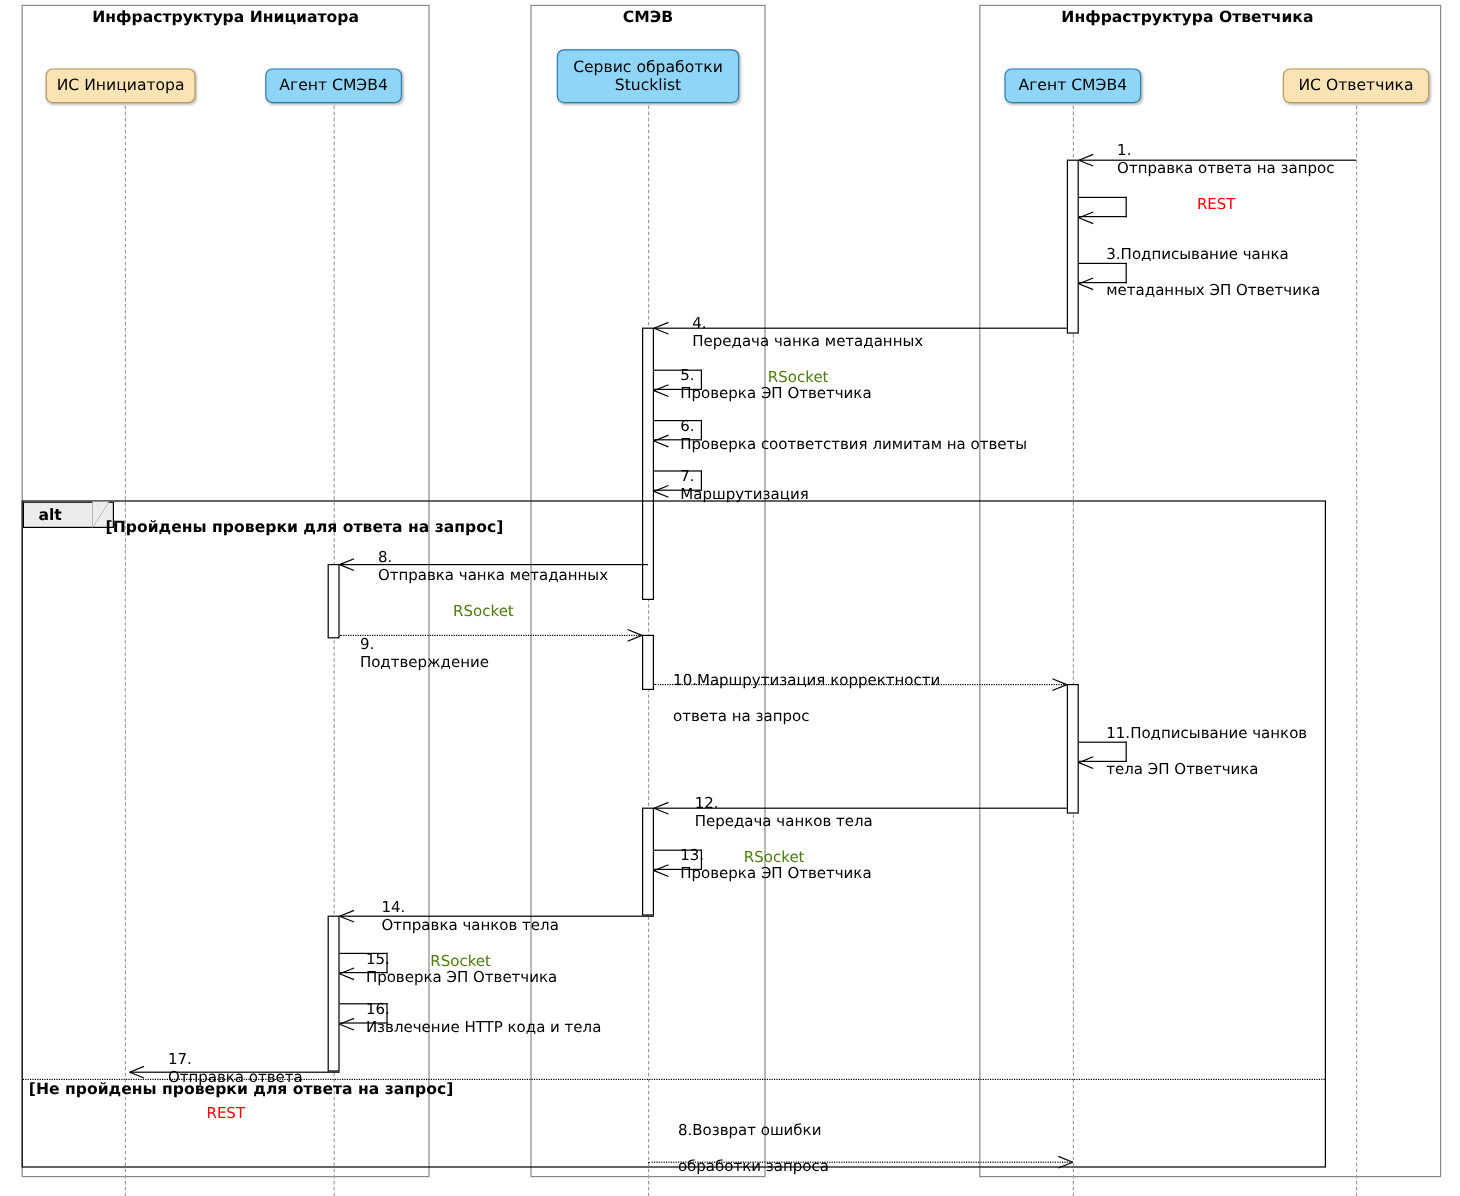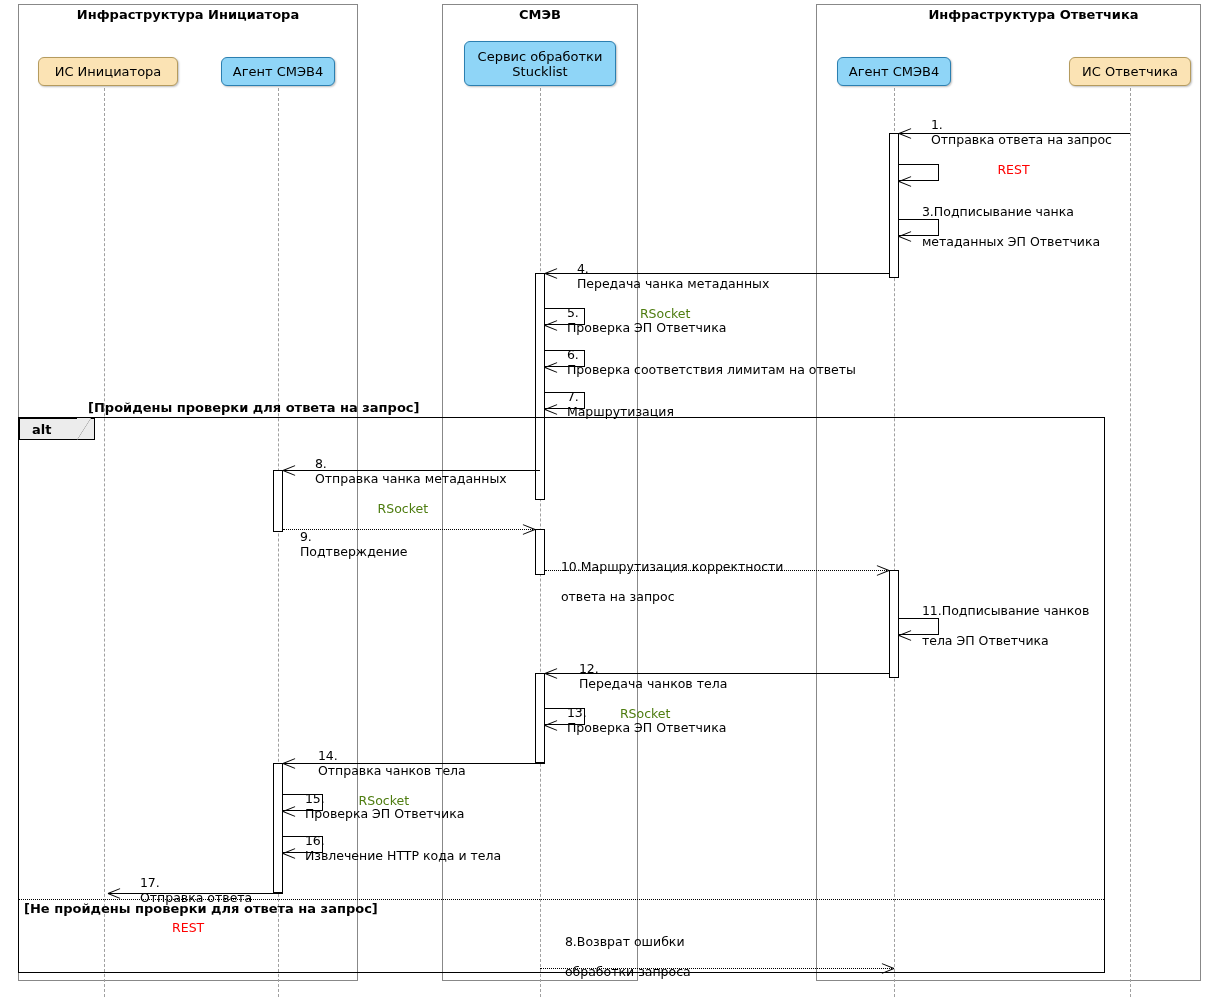--- a/index.html
+++ b/index.html
@@ -59,29 +59,29 @@
 
 <div id="canvas">
 
   <div class="group-box" style="left:18px;top:4px;width:340px;height:977px;"></div>
   <div class="group-title" style="left:18px;top:7px;width:340px;">Инфраструктура Инициатора</div>
 
   <div class="group-box" style="left:442px;top:4px;width:196px;height:977px;"></div>
   <div class="group-title" style="left:442px;top:7px;width:196px;">СМЭВ</div>
 
   <div class="group-box" style="left:816px;top:4px;width:385px;height:977px;"></div>
-  <div class="group-title" style="left:816px;top:7px;width:347px;padding-left:44px;">Инфраструктура Ответчика</div>
+  <div class="group-title" style="left:816px;top:7px;width:347px;">Инфраструктура Ответчика</div>
 
   <div class="lifeline" style="left:104px;top:88px;height:909px;"></div>
   <div class="lifeline" style="left:278px;top:88px;height:909px;"></div>
   <div class="lifeline" style="left:540px;top:88px;height:909px;"></div>
   <div class="lifeline" style="left:894px;top:88px;height:909px;"></div>
   <div class="lifeline" style="left:1130px;top:88px;height:909px;"></div>
 
-  <div class="participant p-tan" style="left:38px;top:57px;width:140px;height:29px;text-align:right;">
+  <div class="participant p-tan" style="left:38px;top:57px;width:125px;height:29px;text-align:right;">
     <span>ИС Инициатора</span>
   </div>
 
   <div class="participant p-blue" style="left:221px;top:57px;width:114px;height:29px;">
     <span>Агент СМЭВ4</span>
   </div>
 
   <div class="participant p-blue" style="left:464px;top:41px;width:152px;height:45px;flex-direction:column;">
     <span>Сервис обработки</span>
     <span>Stucklist</span>
@@ -155,21 +155,21 @@
   </div>
   <div class="self-msg" style="left:545px;top:392px;"></div>
   <div class="arrow-open-left" style="left:545px;top:404px;"></div>
 
   <div class="frag" style="left:18px;top:417px;width:1087px;height:556px;"></div>
   <div class="frag-tab" style="left:19px;top:418px;width:76px;">
     <span>alt</span>
   </div>
   <div class="frag-tab-notch-b" style="left:77px;top:418px;"></div>
   <div class="frag-tab-notch" style="left:77px;top:418px;"></div>
-  <div class="frag-guard" style="left:88px;top:400px;">[Пройдены проверки для ответа на запрос]</div>
+  <div class="frag-guard" style="left:88px;top:432px;">[Пройдены проверки для ответа на запрос]</div>
 
   <div class="msg-label" style="left:299px;top:441px;">
     <span>8.</span>
     <span>Отправка чанка метаданных</span>
     <span class="proto proto-rsocket">RSocket</span>
   </div>
   <div class="msg-line" style="left:283px;top:470px;width:257px;"></div>
   <div class="arrow-open-left" style="left:283px;top:465px;"></div>
 
   <div class="msg-label" style="left:284px;top:514px;">

